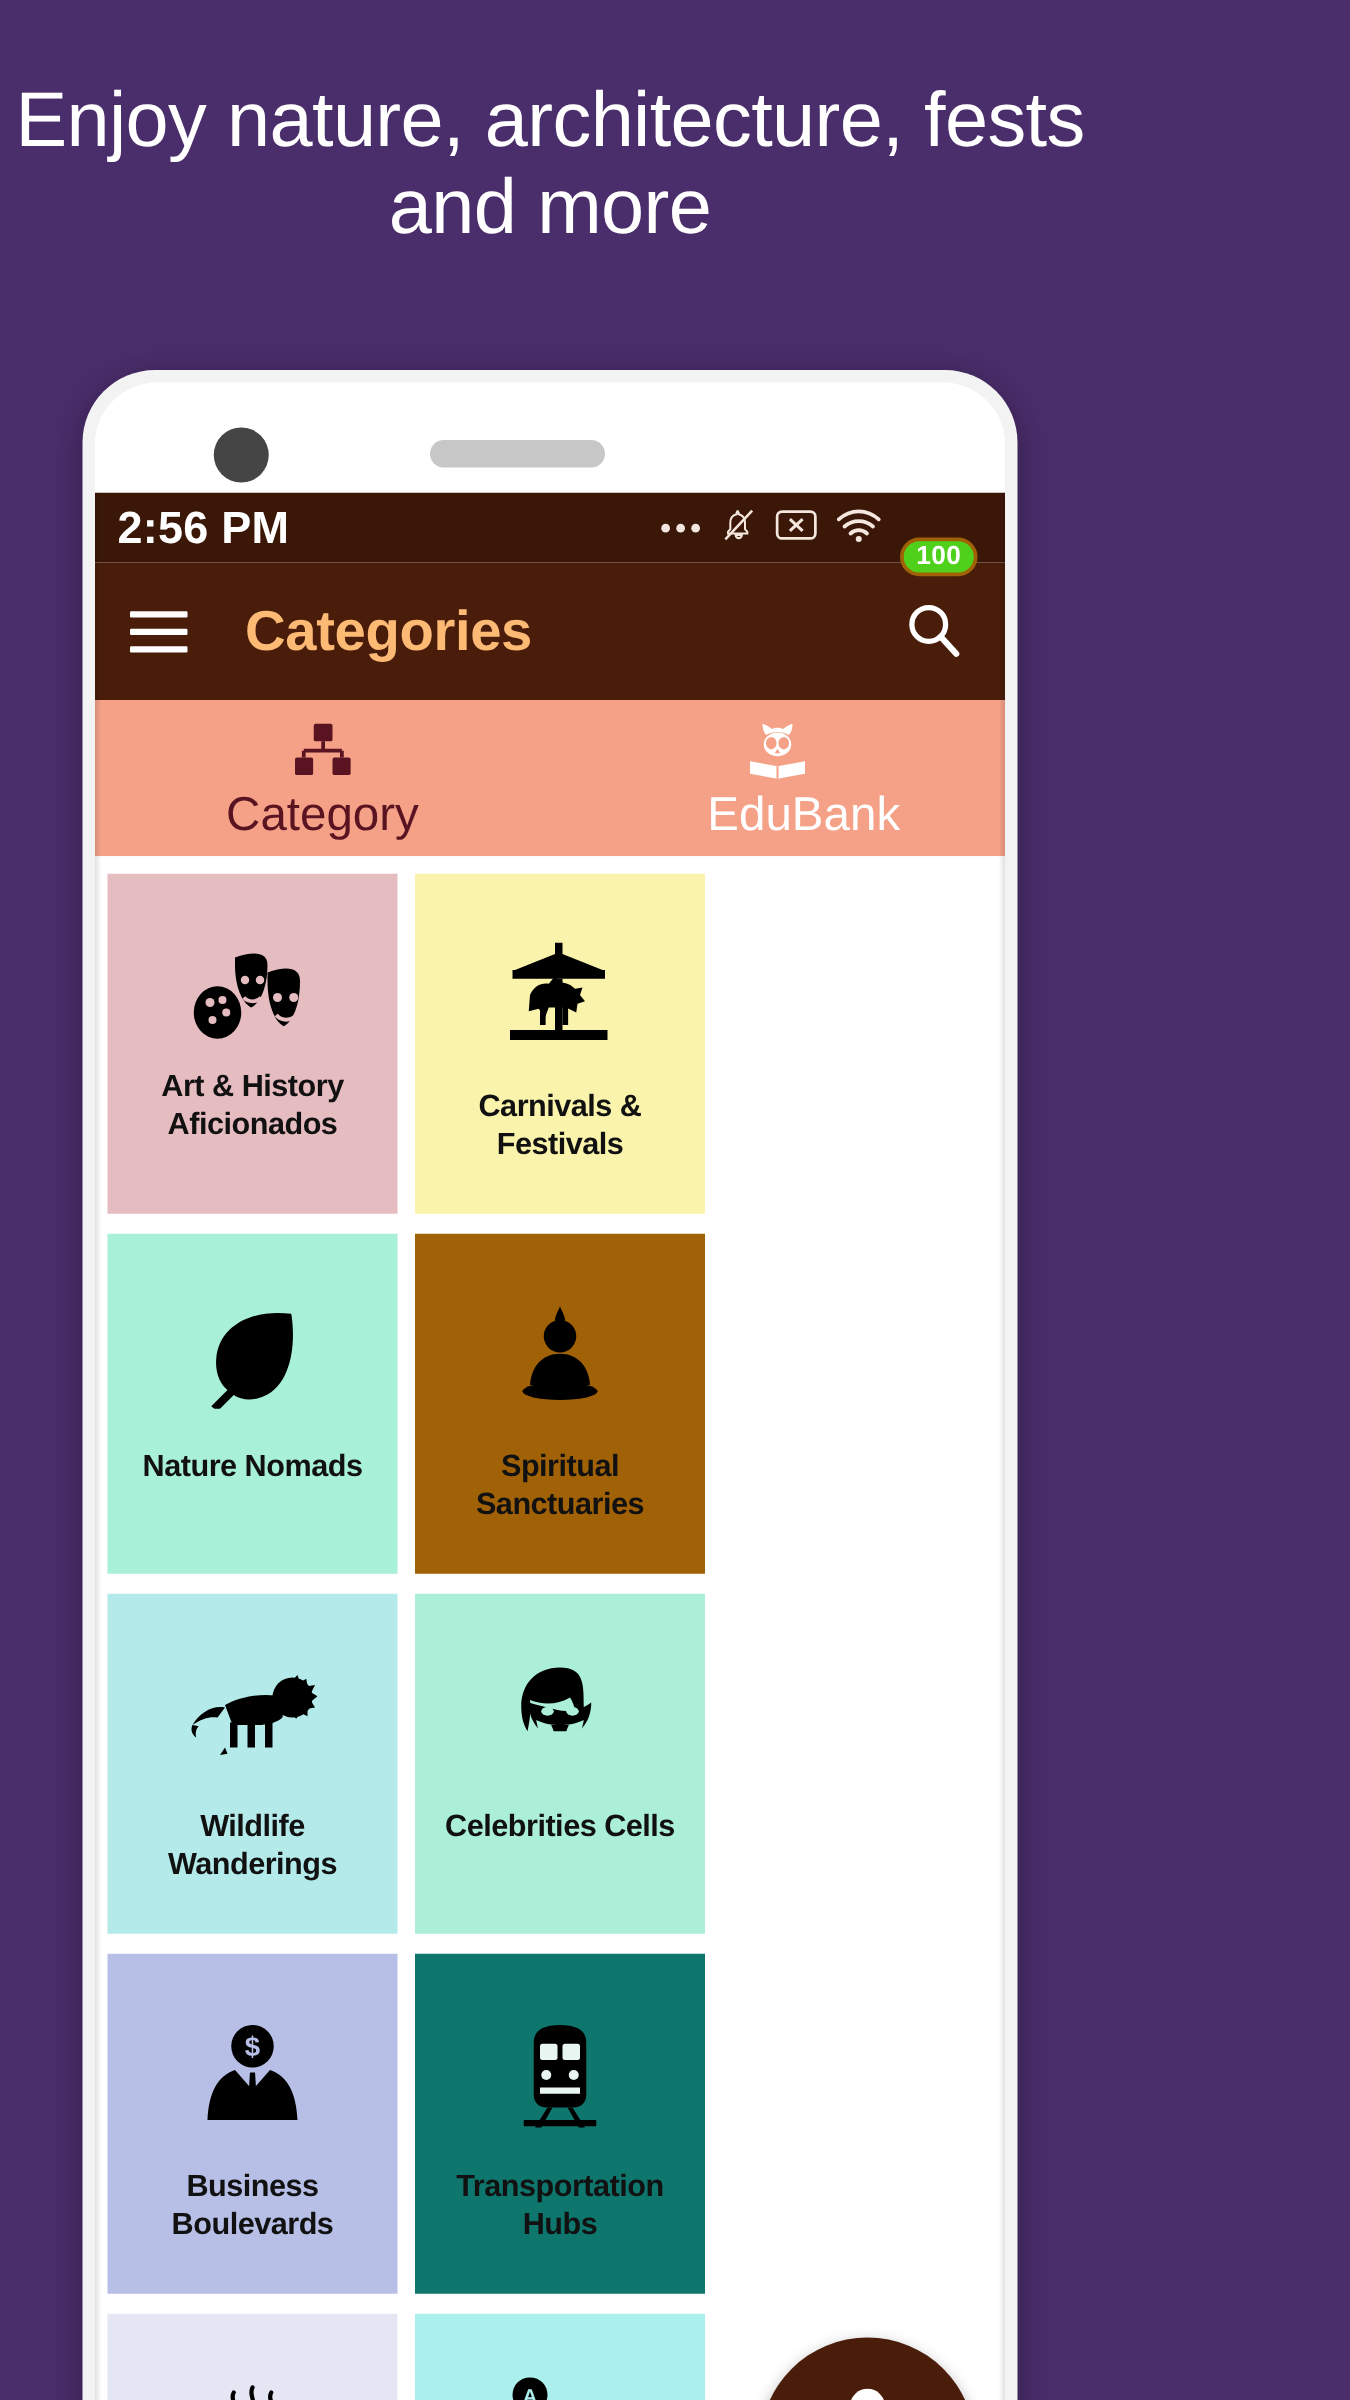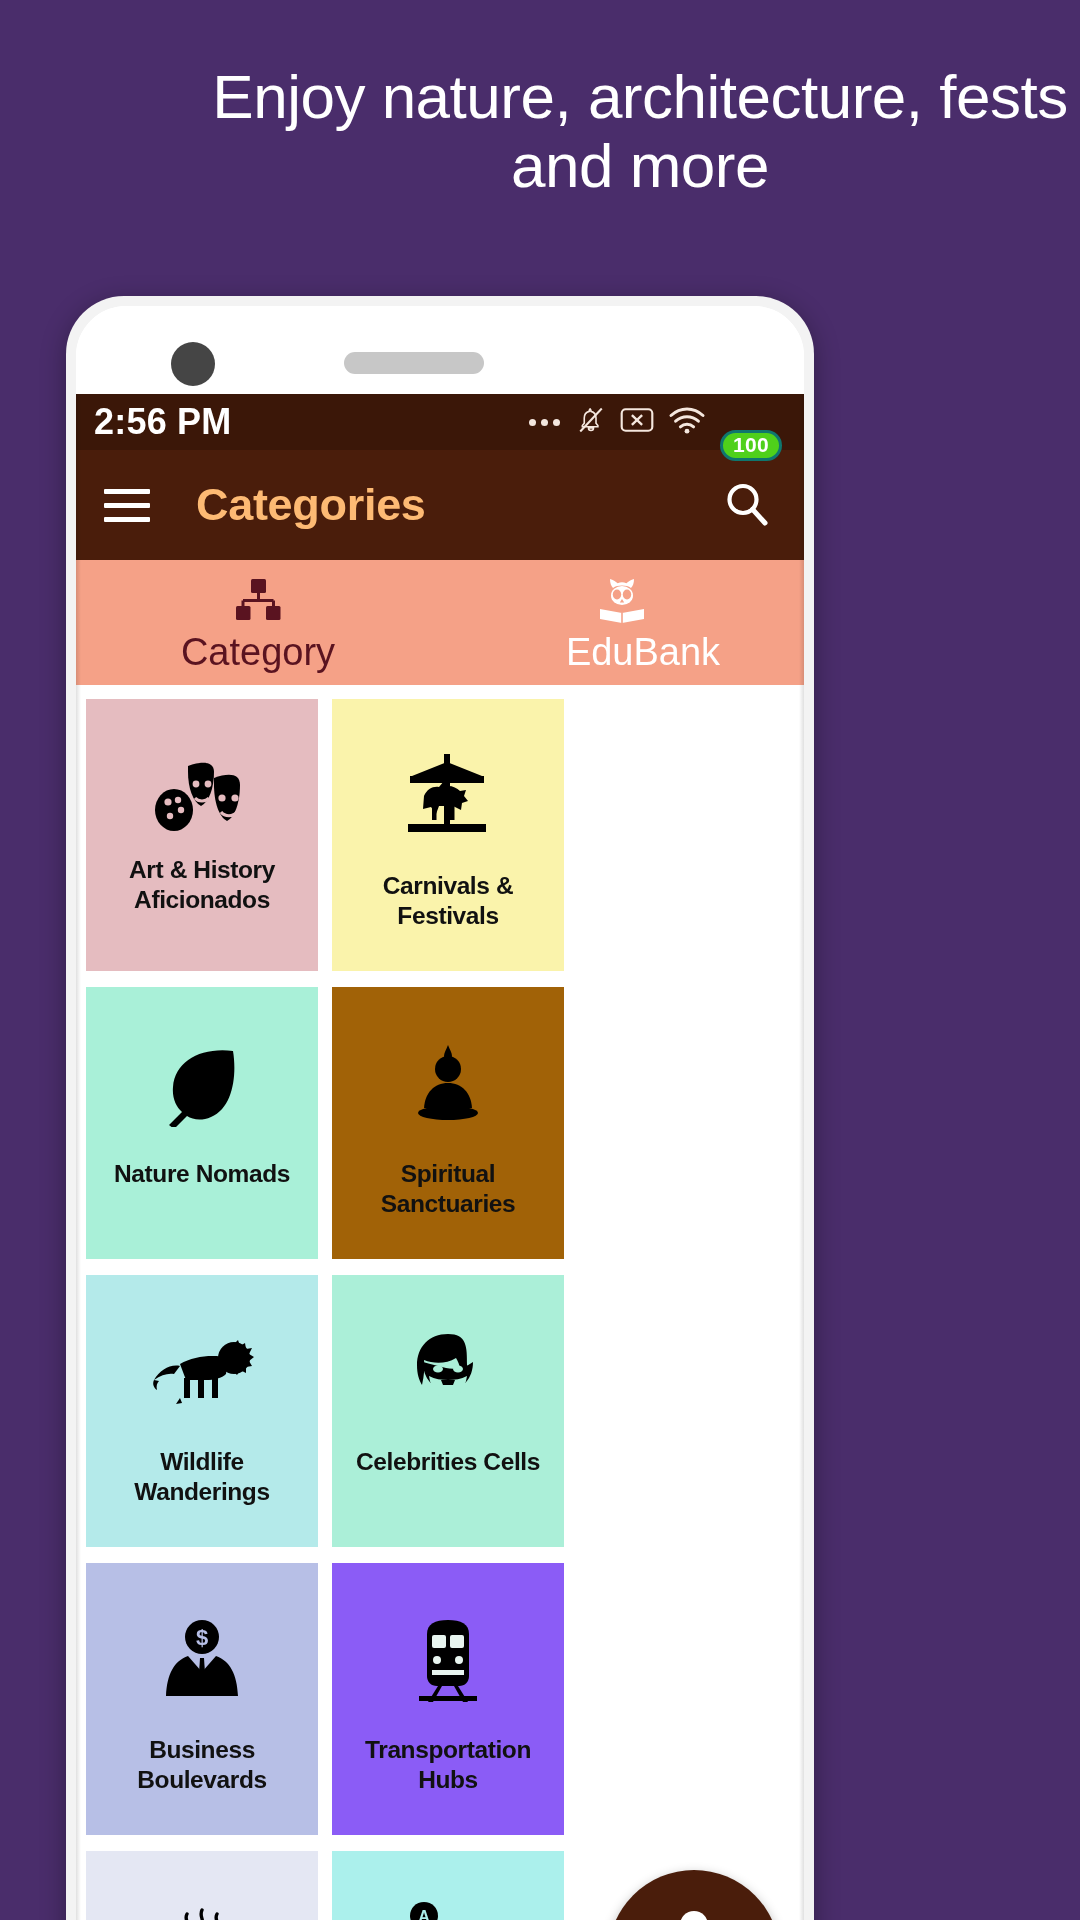--- a/index.html
+++ b/index.html
@@ -17,21 +17,21 @@
   }
 
   
   .promo {
     position: absolute;
     top: 0; left: 0;
     width: 1080px;
     height: 290px;
     display: flex;
     align-items: flex-start;
-    justify-content: flex-end;
+    justify-content: flex-start;
     padding-top: 62px;
     box-sizing: border-box;
   }
   .promo-text {
     color: #ffffff;
     font-size: 62px;
     line-height: 1.12;
     font-weight: 400;
     text-align: center;
     max-width: 880px;
@@ -124,21 +124,21 @@
   }
   .dots-icon i {
     width: 7px; height: 7px;
     border-radius: 50%;
     background: #f3e6de;
     display: block;
   }
   .sicon { display: block; }
   .battery-badge {
     background: #4fd01b;
-    border: 3px solid #0f766e;
+    border: 3px solid #a16207;
     border-radius: 16px;
     color: #ffffff;
     font-size: 21px;
     font-weight: 700;
     padding: 1px 10px 3px 10px;
     line-height: 1;
     letter-spacing: 0.3px;
     margin-top: 47px;
   }
 
@@ -476,21 +476,21 @@
               <circle cx="41" cy="19" r="17" fill="#000"></circle>
               <text x="41" y="27" font-family="Liberation Sans, sans-serif" font-size="22" font-weight="700" fill="#b7bfe6" text-anchor="middle">$</text>
               <path d="M27 38C13 43 6 56 5 78h72c-1-22-8-35-22-40l-14 16z" fill="#000"></path>
               <path d="M31 38h20l-10 14z" fill="#b7bfe6"></path>
               <path d="M39 40h4l2 30h-8z" fill="#000"></path>
             </svg>
           </div>
           <div class="card-label">Business Boulevards</div>
         </div>
 
-        <div class="card" style="background:#8b5cf6">
+        <div class="card" style="background:#0f766e">
           <div class="card-icon">
             <svg width="70" height="88" viewBox="0 0 70 88">
               <path d="M35 2C22 2 14 6 14 16v42c0 6 4 10 10 10h22c6 0 10-4 10-10V16C56 6 48 2 35 2z" fill="#000"></path>
               <rect x="19" y="17" width="14" height="13" rx="2" fill="#e8f5f0"></rect>
               <rect x="37" y="17" width="14" height="13" rx="2" fill="#e8f5f0"></rect>
               <circle cx="24" cy="42" r="4" fill="#e8f5f0"></circle>
               <circle cx="46" cy="42" r="4" fill="#e8f5f0"></circle>
               <rect x="19" y="52" width="32" height="5" fill="#e8f5f0"></rect>
               <path d="M25 68l-10 16h5l9-16z" fill="#000"></path>
               <path d="M45 68l10 16h-5l-9-16z" fill="#000"></path>

